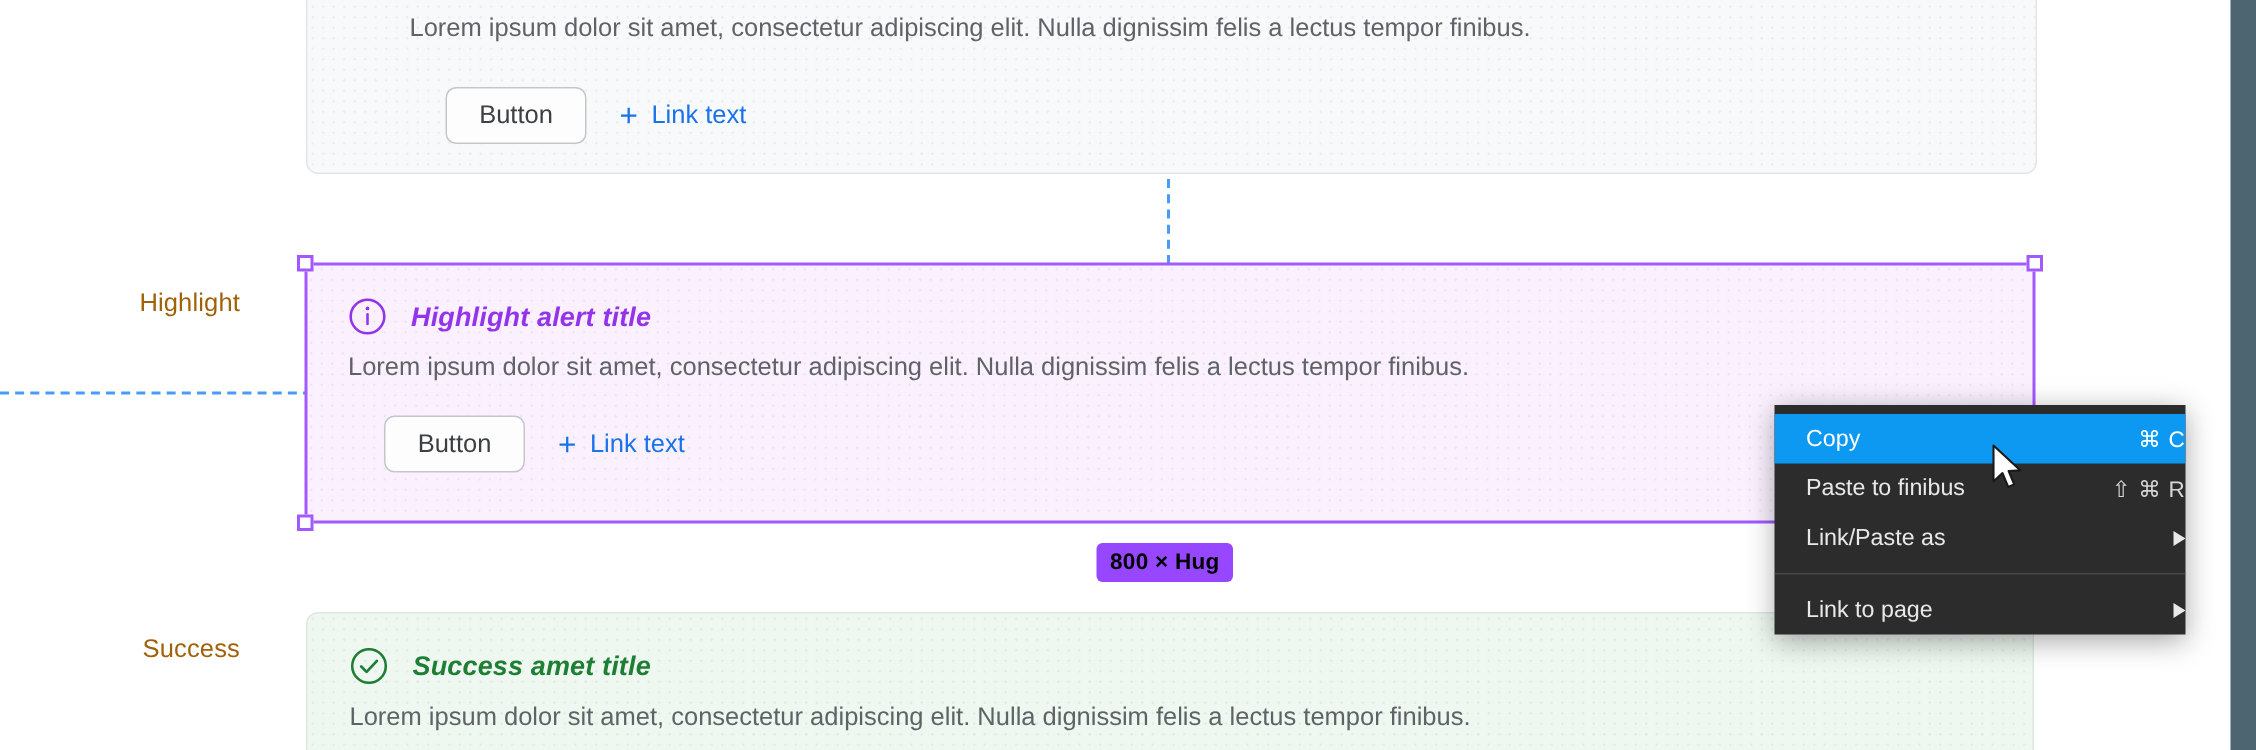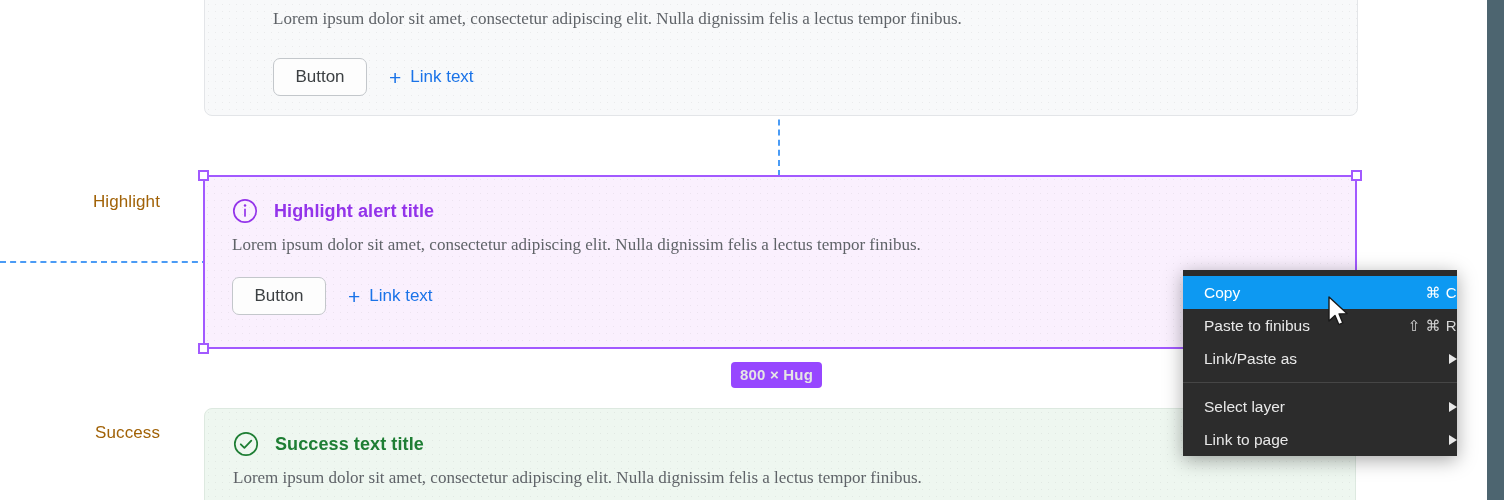--- a/index.html
+++ b/index.html
@@ -46,34 +46,34 @@
     position: absolute;
     border-radius: 8px;
     padding: 22px 28px 26px 28px;
   }
   .alert::before{
     content:""; position:absolute; inset:0; border-radius:8px; pointer-events:none;
     background-image: radial-gradient(rgba(0,0,0,.055) .7px, transparent .8px);
     background-size: 7px 7px;
   }
   .alert-head { display: flex; align-items: center; gap: 16px; position: relative; }
-  .alert-title { font-size: 18px; font-weight: bold; letter-spacing: .1px; }
+  .alert-title { font-size: 18px; font-weight: bold; letter-spacing: .1px; font-style: italic; }
   .alert-body {
     font-size: 17px; color: #5f6368; margin-top: 11px; white-space: nowrap;
     position: relative;
-    font-family: Liberation Serif, serif;
   }
   .alert-actions { display: flex; align-items: center; gap: 22px; margin-top: 22px; position: relative; }
 
   .btn {
     display: inline-flex; align-items: center; justify-content: center;
     min-width: 94px; height: 38px; padding: 0 18px;
     background: #fdfdfd; border: 1px solid #c3c7cb; border-radius: 7px;
     font-size: 17px; color: #3c4043; font-family: "Liberation Sans", sans-serif;
     cursor: pointer;
+    margin-left: 24px;
   }
   .link {
     display: inline-flex; align-items: center; gap: 9px;
     color: #1a73e8; font-size: 17px; cursor: pointer; white-space: nowrap;
   }
   .plus { font-size: 21px; line-height: 1; color: #1a73e8; font-weight: 500; }
 
   .icon-circle { flex: 0 0 auto; width: 26px; height: 26px; display:block; }
 
   
@@ -111,21 +111,21 @@
     position: absolute; width: 11px; height: 11px;
     background: #ffffff; border: 2px solid #a259ff;
   }
   .handle.tl { left: -7px; top: -7px; }
   .handle.tr { right: -7px; top: -7px; }
   .handle.bl { left: -7px; bottom: -7px; }
   .handle.br { right: -7px; bottom: -7px; }
 
   .size-badge {
     position: absolute; left: 731px; top: 362px;
-    background: #9747ff; color: #e5e5e5;
+    background: #9747ff; color: #000000;
     font-size: 15px; font-weight: bold;
     padding: 4px 9px 5px 9px; border-radius: 4px;
     white-space: nowrap; letter-spacing: .2px;
   }
 
   
   .ctx-menu {
     position: absolute; left: 1183px; top: 270px; width: 274px;
     background: #2c2c2c;
     padding: 6px 0 0 0;
@@ -199,44 +199,40 @@
     <div class="handle br"></div>
   </div>
   <div class="size-badge">800 × Hug</div>
 
   <div class="alert" id="alert-success">
     <div class="alert-head">
       <svg class="icon-circle" viewBox="0 0 26 26">
         <circle cx="13" cy="13" r="11.2" fill="none" stroke="#1e7e34" stroke-width="1.7"></circle>
         <path d="M7.8 13.3 L11.4 16.9 L18.3 9.6" fill="none" stroke="#1e7e34" stroke-width="1.8" stroke-linecap="round" stroke-linejoin="round"></path>
       </svg>
-      <div class="alert-title">Success text title</div>
+      <div class="alert-title">Success amet title</div>
     </div>
     <div class="alert-body">Lorem ipsum dolor sit amet, consectetur adipiscing elit. Nulla dignissim felis a lectus tempor finibus.</div>
   </div>
 
   <div class="ctx-menu">
     <div class="ctx-item selected">
       <span>Copy</span>
       <span class="shortcut">⌘ C</span>
     </div>
     <div class="ctx-item">
       <span>Paste to finibus</span>
       <span class="shortcut">⇧ ⌘ R</span>
     </div>
     <div class="ctx-item">
       <span>Link/Paste as</span>
       <span class="ctx-arrow"></span>
     </div>
     <div class="ctx-sep"></div>
     <div class="ctx-item">
-      <span>Select layer</span>
-      <span class="ctx-arrow"></span>
-    </div>
-    <div class="ctx-item">
       <span>Link to page</span>
       <span class="ctx-arrow"></span>
     </div>
   </div>
 
   <svg class="cursor" viewBox="0 0 22 32">
     <path d="M2 1 L2 25 L8 19.4 L11.8 28.6 L15.8 26.9 L12.1 18 L20 17.6 Z" fill="#ffffff" stroke="#1a1a1a" stroke-width="1.4" stroke-linejoin="round"></path>
   </svg>
 
   <div class="right-strip"></div>

